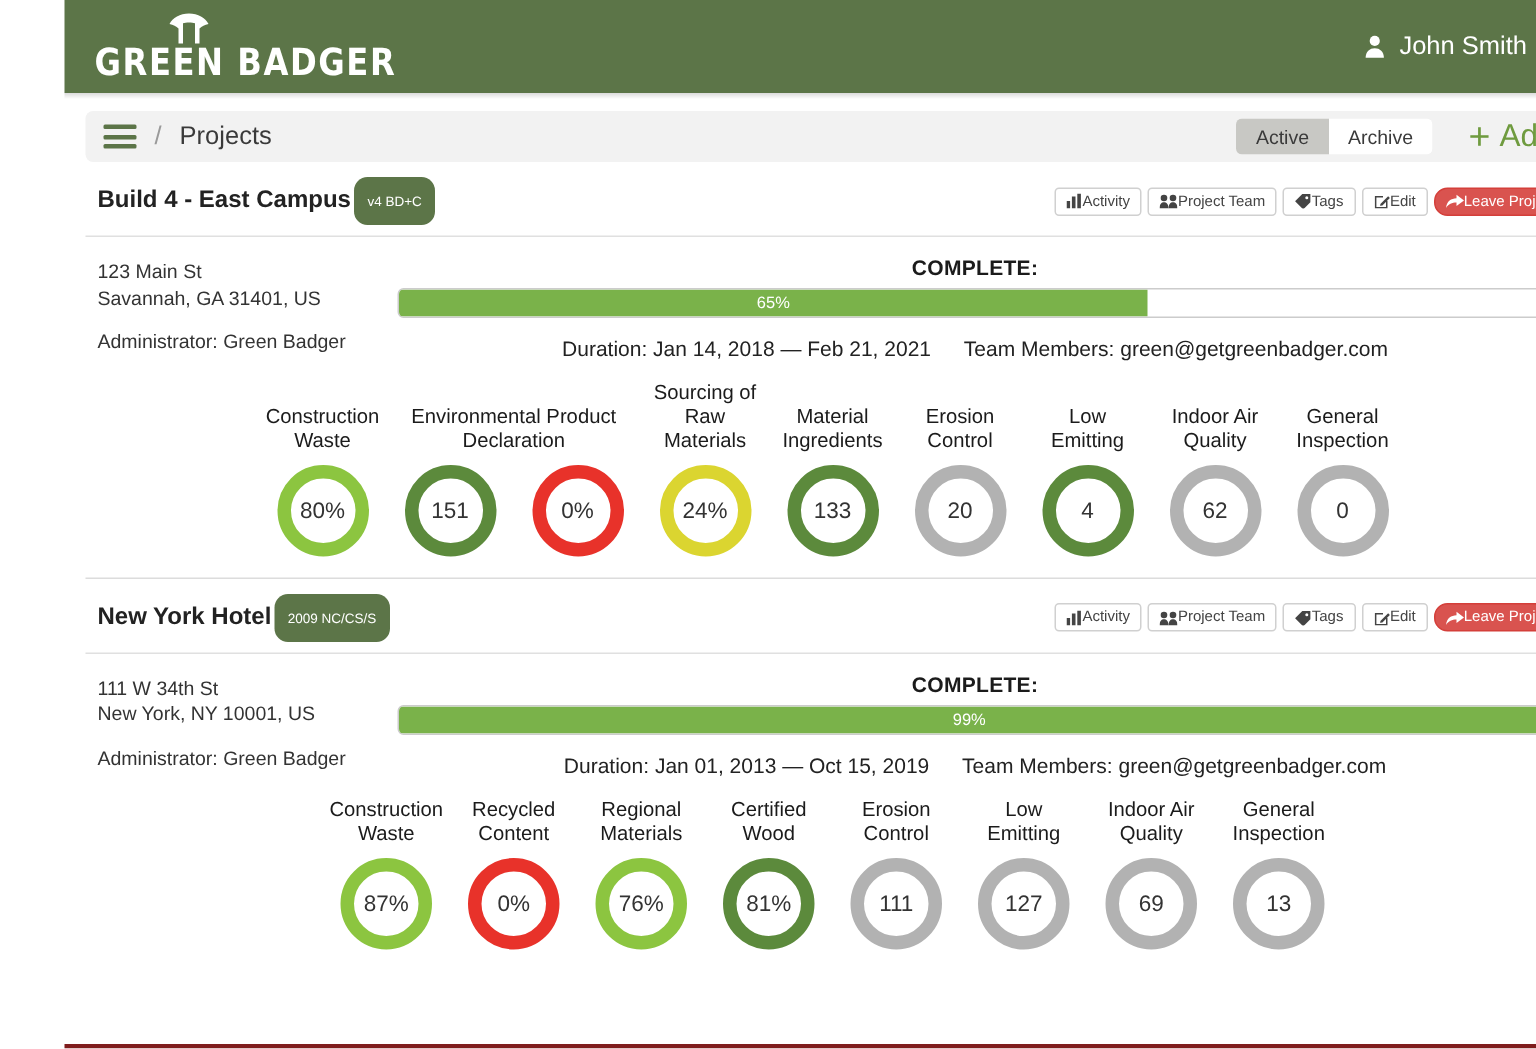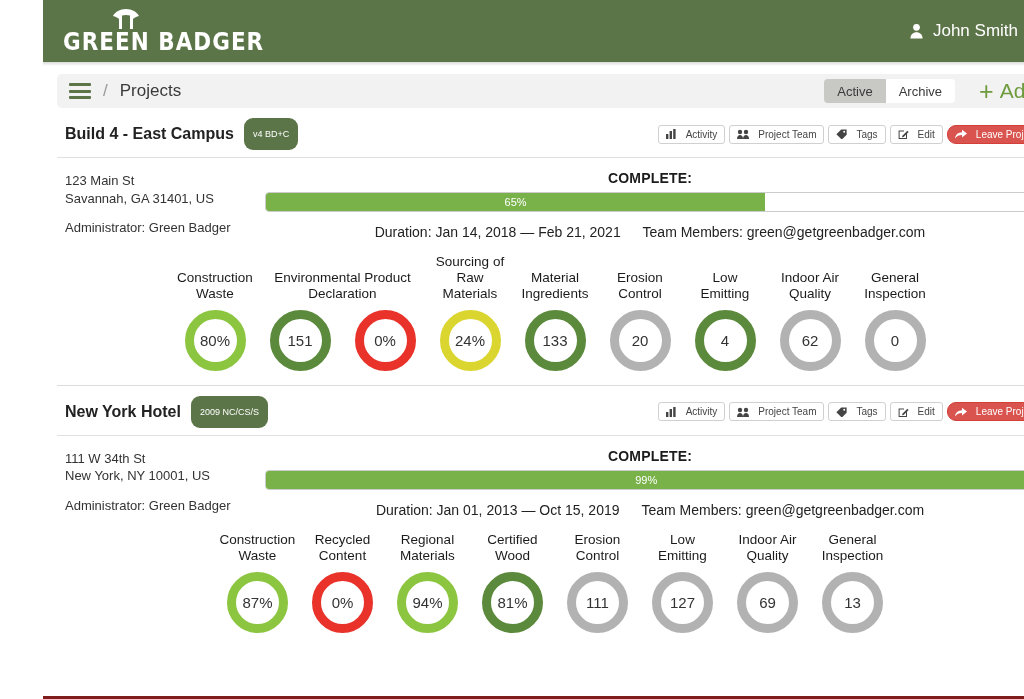--- a/index.html
+++ b/index.html
@@ -111,33 +111,33 @@
   }
   .add-plus { font-size: 25px; line-height: 1; font-weight: 400; }
 
   
   .project { padding: 0 14px; }
   .proj-head {
     display: flex; align-items: center; justify-content: space-between;
     padding: 10px 8px 7px 8px;
     border-bottom: 1px solid #e0e0e0;
   }
-  .proj-title-wrap { display: flex; align-items: center; gap: 10px; }
+  .proj-title-wrap { display: flex; align-items: center; gap: 2px; }
   .proj-title { font-size: 16px; font-weight: bold; color: #222; }
   .badge {
     background: #5c7548;
     color: #ffffff;
     font-size: 9px;
     padding: 11px 9px;
     border-radius: 9px;
     white-space: nowrap;
   }
   .btn-group { display: flex; align-items: stretch; gap: 4px; }
   .btn {
-    display: flex; align-items: center; gap: 9px;
+    display: flex; align-items: center; gap: 0;
     border: 1px solid #d0d0d0;
     background: #ffffff;
     color: #444;
     font-size: 10px;
     padding: 3px 7px;
     border-radius: 3px;
     cursor: pointer;
     white-space: nowrap;
   }
   .btn.danger { background: #d9534f; border-color: #d43f3a; color: #ffffff; border-radius: 9px; }
@@ -467,21 +467,21 @@
               <span>87%</span>
             </div>
           </div>
           <div class="ring-cell">
             <div class="ring" style="border-color: rgb(232, 50, 42);">
               <span>0%</span>
             </div>
           </div>
           <div class="ring-cell">
             <div class="ring" style="border-color: rgb(140, 197, 64);">
-              <span>94%</span>
+              <span>76%</span>
             </div>
           </div>
           <div class="ring-cell">
             <div class="ring" style="border-color: rgb(92, 138, 60);">
               <span>81%</span>
             </div>
           </div>
           <div class="ring-cell">
             <div class="ring" style="border-color: rgb(178, 178, 178);">
               <span>111</span>

